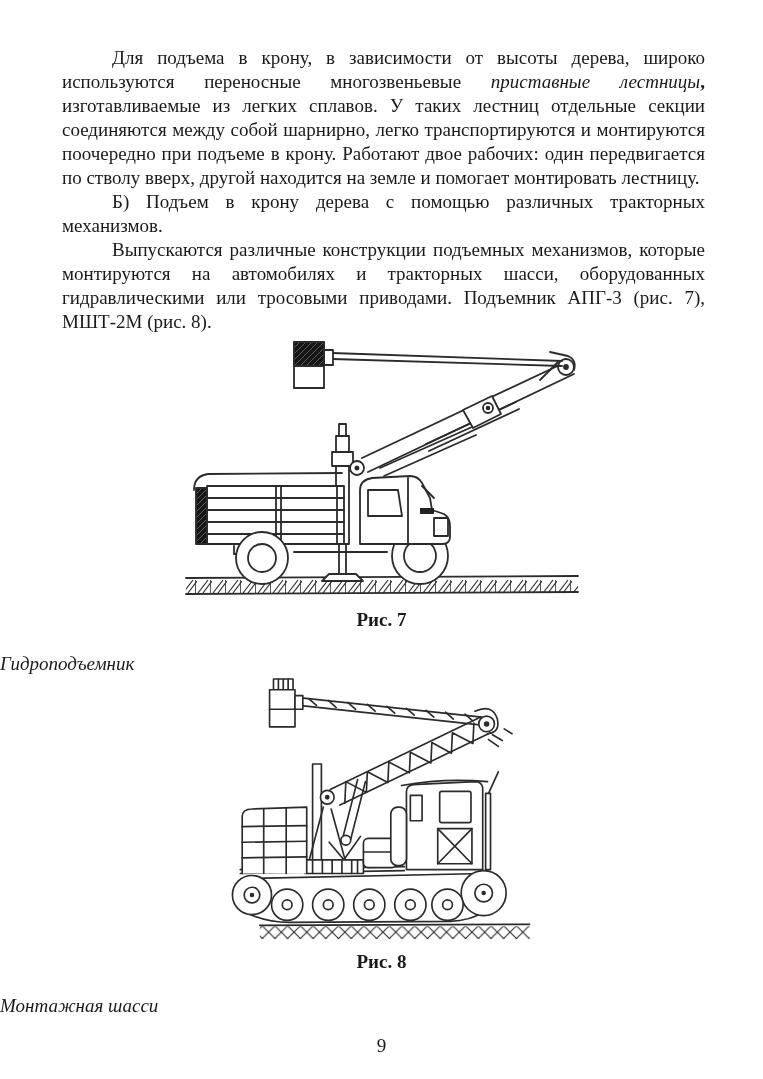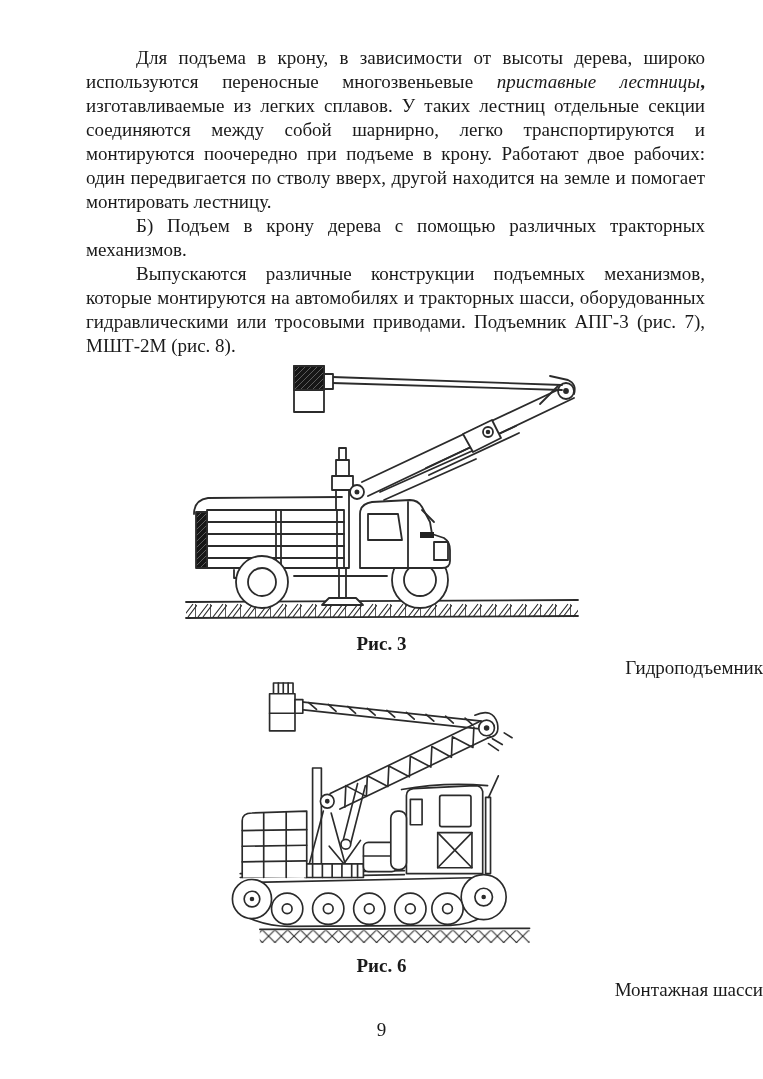--- a/index.html
+++ b/index.html
@@ -6,37 +6,37 @@
   .page{
     position:relative;
     width:763px;height:1079px;
     background:#ffffff;
     color:#1a1a1a;
     font-family:"Liberation Serif","DejaVu Serif",serif;
     overflow:hidden;
     margin:0 auto;
   }
   .text-col{
-    padding:46px 58px 0 86px;
+    padding:46px 58px 0 62px;
     font-size:19px;
     line-height:24px;
     text-align:justify;
   }
   .text-col p{margin:0;text-indent:50px;}
   .it{font-style:italic;}
   .bc{font-weight:bold;}
   .fig{width:100%;text-align:center;}
   .fig svg{display:inline-block;vertical-align:top;}
   .fig7-wrap{margin-top:6px;}
   .fig8-wrap{margin-top:2px;}
   .figlabel{
     text-align:center;font-weight:bold;font-size:19px;line-height:24px;margin-top:10px;
   }
   .figcaption{
-    text-align:right;font-size:19px;line-height:24px;margin-top:0;
+    text-align:left;font-style:italic;font-size:19px;line-height:24px;margin-top:20px;
   }
   .page-number{
     text-align:center;font-size:19px;line-height:24px;margin-top:16px;
   }
 </style>
 </head>
 <body>
 
 <div class="page">
 
@@ -106,21 +106,21 @@
 
         <path d="M178,204 L178,150 Q178,140 190,138 L228,136 Q236,136 240,143 L248,158 L250,170 L262,174 Q268,178 268,186 L268,197 Q268,204 260,204 Z" fill="#ffffff"></path>
         <path d="M186,150 L186,176 L220,176 L216,150 Z"></path>
         <path d="M226,138 L226,204"></path>
         <path d="M240,146 L252,158"></path>
         <rect x="252" y="178" width="14" height="18"></rect>
         <rect x="238" y="168" width="14" height="6" fill="#222222" stroke="none"></rect>
       </g>
     </svg>
   </div>
-  <div class="figlabel">Рис. 3</div>
+  <div class="figlabel">Рис. 7</div>
   <div class="figcaption">Гидроподъемник</div>
 
   <div class="fig fig8-wrap">
     <svg width="310" height="262" viewBox="0 0 310 268" xmlns="http://www.w3.org/2000/svg">
       <defs>
         <pattern id="g8h" patternUnits="userSpaceOnUse" width="13" height="13">
           <path d="M0,13 L13,0 M0,0 L13,13" stroke="#2b2b2b" stroke-width="1.1" fill="none"></path>
         </pattern>
       </defs>
       <g stroke="#2b2b2b" stroke-width="1.7" fill="none" stroke-linecap="round" stroke-linejoin="round">
@@ -189,18 +189,18 @@
           <circle cx="100" cy="232" r="5"></circle>
         <circle cx="142" cy="232" r="16" fill="#ffffff"></circle>
           <circle cx="142" cy="232" r="5"></circle>
         <circle cx="184" cy="232" r="16" fill="#ffffff"></circle>
           <circle cx="184" cy="232" r="5"></circle>
         <circle cx="222" cy="232" r="16" fill="#ffffff"></circle>
           <circle cx="222" cy="232" r="5"></circle>
       </g>
     </svg>
   </div>
-  <div class="figlabel">Рис. 6</div>
+  <div class="figlabel">Рис. 8</div>
   <div class="figcaption">Монтажная шасси</div>
 
   <div class="page-number">9</div>
 
 </div>
 
 </body></html>

